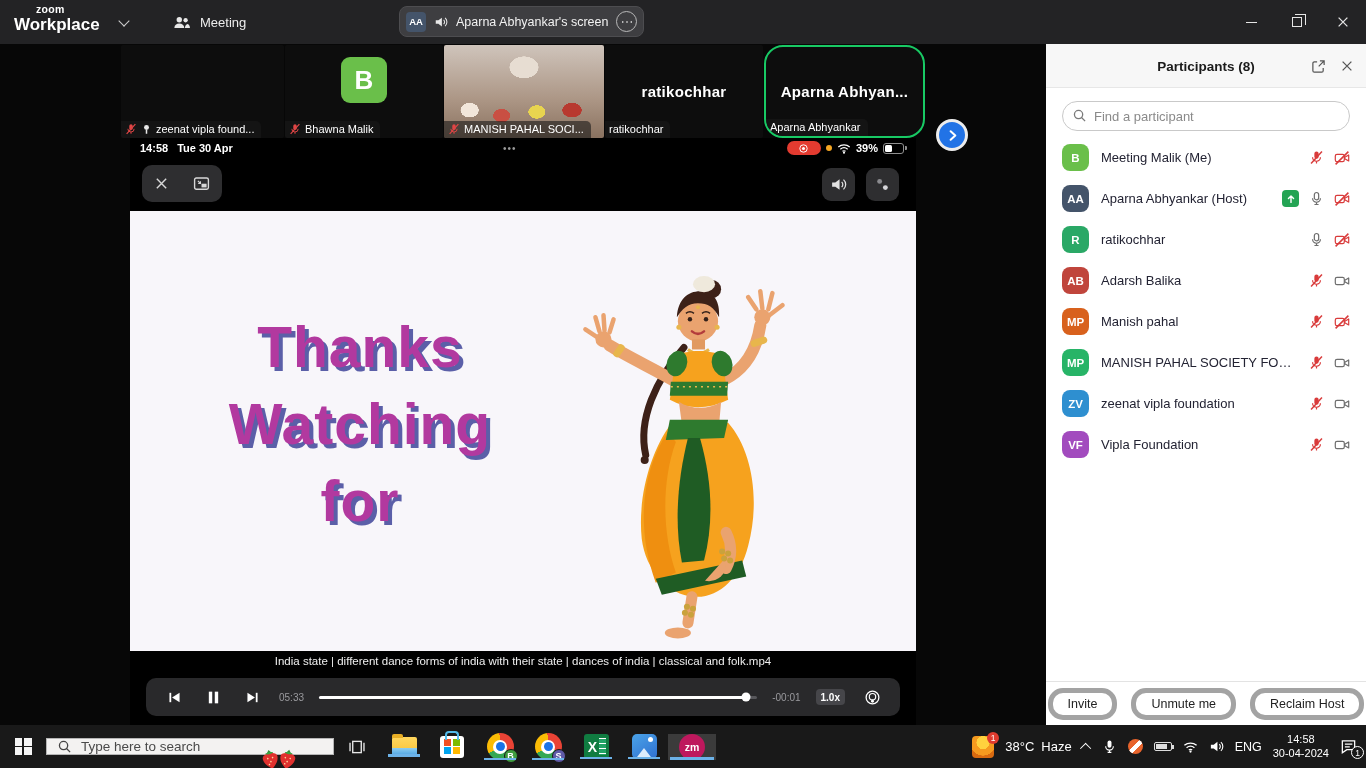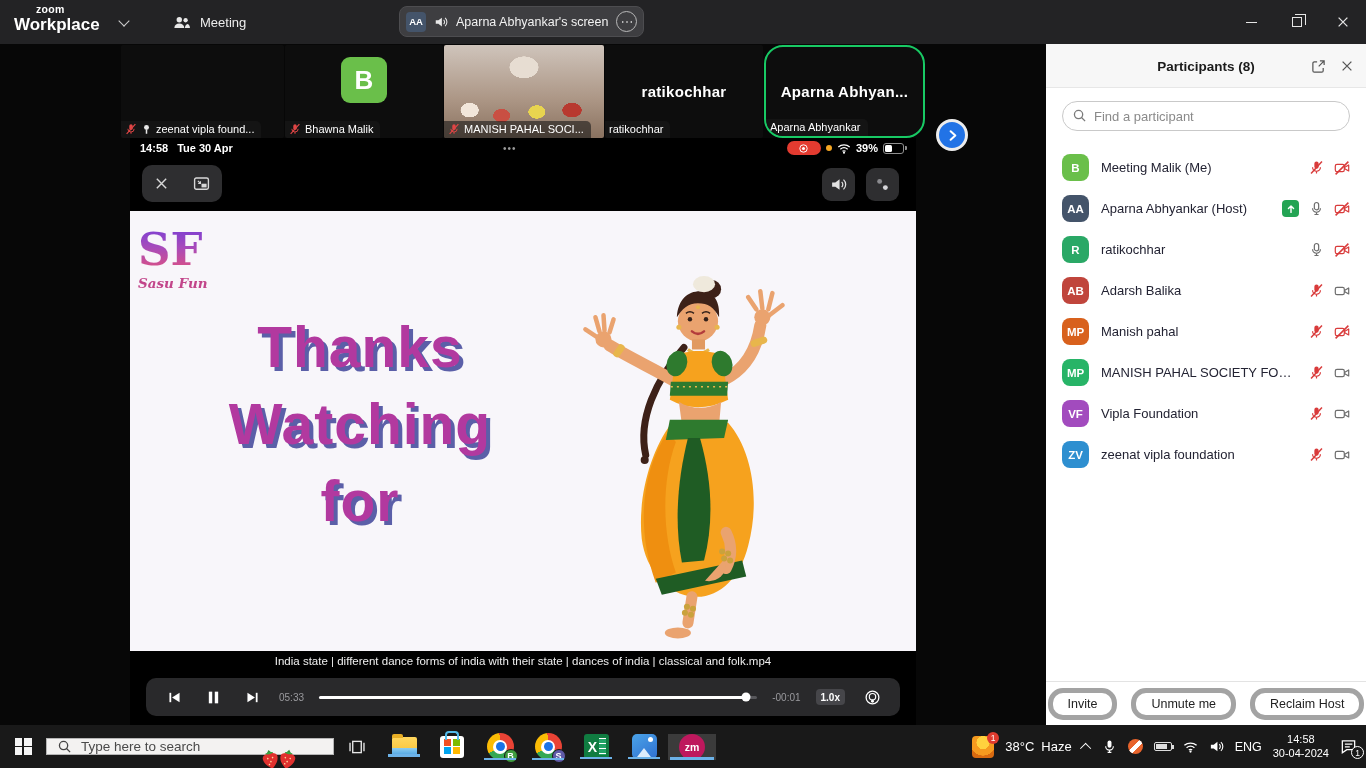--- a/index.html
+++ b/index.html
@@ -76,21 +76,21 @@
   .ptime{color:#9a9a9e;font-size:10px;white-space:nowrap}
   .ptrack{flex:1;height:3px;background:#57575b;border-radius:2px;position:relative;cursor:pointer}
   .pfill{position:absolute;left:0;top:0;bottom:0;width:97.5%;background:#fff;border-radius:2px}
   .pknob{position:absolute;left:97.5%;top:50%;transform:translate(-50%,-50%);width:9px;height:9px;border-radius:50%;background:#fff}
   .pchip{background:#46464a;color:#fff;font-size:10px;font-weight:bold;padding:2.5px 5px;border-radius:4px;cursor:pointer}
   
   .panel{position:absolute;top:44px;right:0;width:320px;bottom:43px;background:#fff}
   .phead{height:44px;background:#f7f7f7;border-bottom:1px solid #e7e7e7;position:relative}
   .ptitle{position:absolute;left:0;right:0;top:0;height:44px;display:flex;align-items:center;justify-content:center;font-size:13.5px;font-weight:bold;color:#1b1b1b}
   .phicons{position:absolute;right:12px;top:0;height:44px;display:flex;align-items:center;gap:14px;color:#555}
-  .psearch{margin:13px 16px 16px;position:relative}
+  .psearch{margin:13px 16px 6px;position:relative}
   .psearch input{width:100%;height:30px;border:1px solid #c9c9c9;border-radius:16px;padding:0 12px 0 31px;font-size:13px;color:#333;outline:none;background:#fff}
   .psearch input::placeholder{color:#8a8a8a}
   .psearch .mag{position:absolute;left:10px;top:7px;color:#7a7a7a}
   .prow{height:41px;display:flex;align-items:center;padding:0 16px;gap:12px;cursor:pointer}
   .pav{width:27px;height:27px;border-radius:8px;color:#fff;font-size:11.5px;font-weight:bold;display:flex;align-items:center;justify-content:center;flex:none}
   .pname{flex:1;font-size:13px;color:#232333;white-space:nowrap;overflow:hidden;text-overflow:ellipsis}
   .picons{display:flex;align-items:center;gap:10px;flex:none}
   .red{color:#d93b3b}.gray{color:#6e6e6e}
   .sharebadge{width:17px;height:17px;border-radius:4px;background:#24a454;display:flex;align-items:center;justify-content:center}
   .pfoot{position:absolute;bottom:0;left:0;right:0;height:44px;border-top:1px solid #e3e3e3;background:#fff;display:flex;align-items:center;justify-content:center;gap:14px}
@@ -379,24 +379,20 @@
           <use href="#i-speaker" style="color:#e2e2e2"></use>
         </svg>
     </div>
     <div class="sbtn tgl">
       <svg class="ic" width="17" height="17">
           <use href="#i-toggle"></use>
         </svg>
     </div>
 
     <div class="slide">
-      <div class="sflogo">
-        <div class="sf">SF</div>
-        <div class="sasufun">Sasu Fun</div>
-      </div>
       <div class="thanks">
         <div>Thanks</div>
         <div>Watching</div>
         <div>for</div>
       </div>
       <svg class="dancer" viewBox="0 0 250 390">
         <path d="M108 88 C80 120 62 160 70 195" stroke="#3d2118" stroke-width="7" fill="none" stroke-linecap="round"></path>
         <circle cx="69" cy="200" r="4" fill="#3d2118"></circle>
         <path d="M100 122 C75 108 50 96 34 86" stroke="#eaa36f" stroke-width="12" fill="none" stroke-linecap="round"></path>
         <circle cx="28" cy="80" r="8" fill="#eaa36f"></circle>
@@ -580,35 +576,35 @@
         <svg class="ic red" width="15" height="15">
             <use href="#i-mic-off"></use>
           </svg>
         <svg class="ic gray" width="16" height="16">
             <use href="#i-cam-o"></use>
           </svg>
       </span>
     </div>
 
     <div class="prow">
-      <span class="pav" style="background: rgb(162, 75, 190);">VF</span>
-      <span class="pname">Vipla Foundation</span>
+      <span class="pav" style="background: rgb(46, 143, 208);">ZV</span>
+      <span class="pname">zeenat vipla foundation</span>
       <span class="picons">
         <svg class="ic red" width="15" height="15">
             <use href="#i-mic-off"></use>
           </svg>
         <svg class="ic gray" width="16" height="16">
             <use href="#i-cam-o"></use>
           </svg>
       </span>
     </div>
 
     <div class="prow">
-      <span class="pav" style="background: rgb(46, 143, 208);">ZV</span>
-      <span class="pname">zeenat vipla foundation</span>
+      <span class="pav" style="background: rgb(162, 75, 190);">VF</span>
+      <span class="pname">Vipla Foundation</span>
       <span class="picons">
         <svg class="ic red" width="15" height="15">
             <use href="#i-mic-off"></use>
           </svg>
         <svg class="ic gray" width="16" height="16">
             <use href="#i-cam-o"></use>
           </svg>
       </span>
     </div>
   </div>

